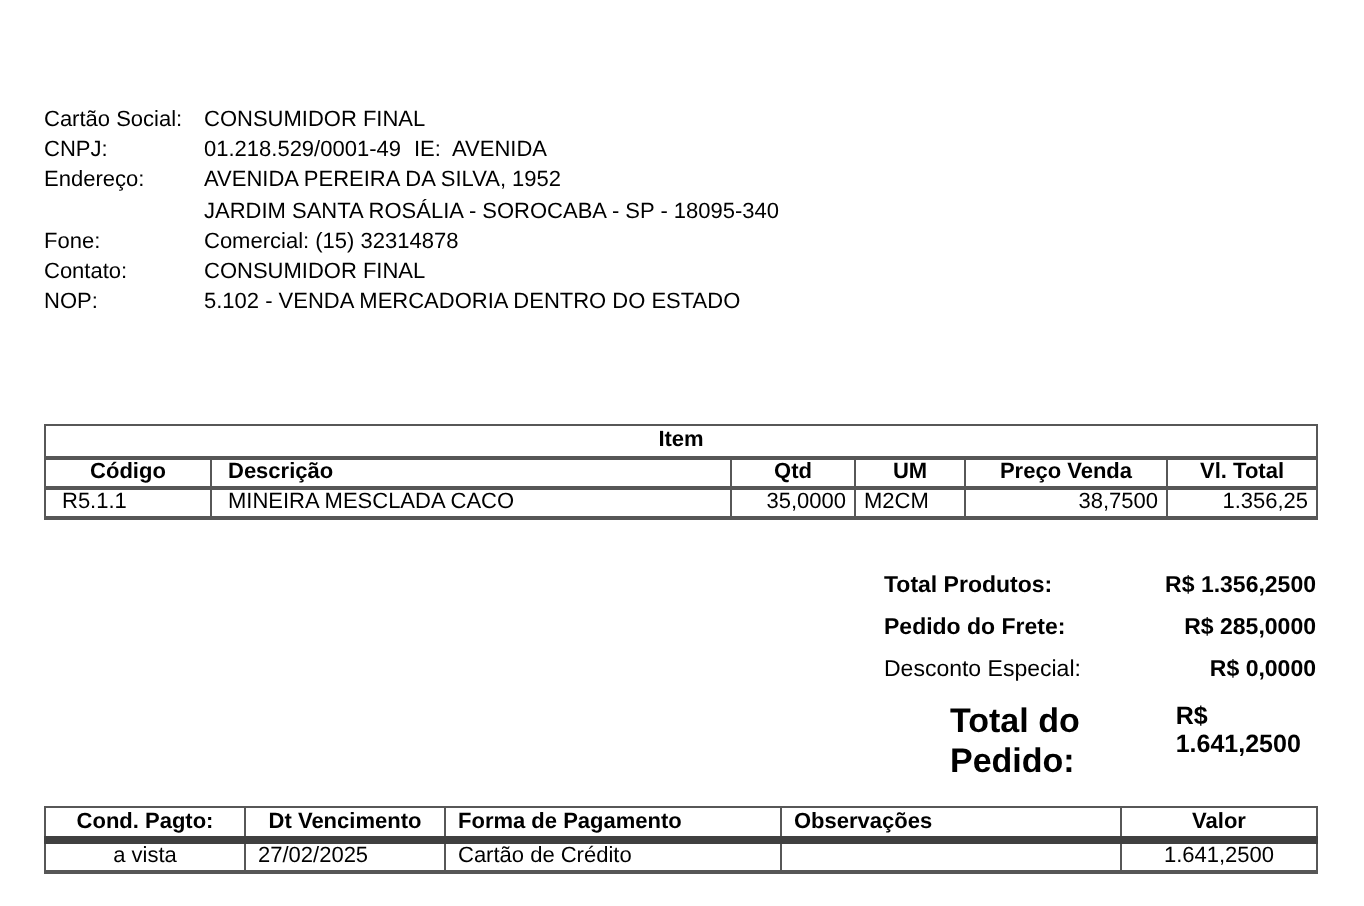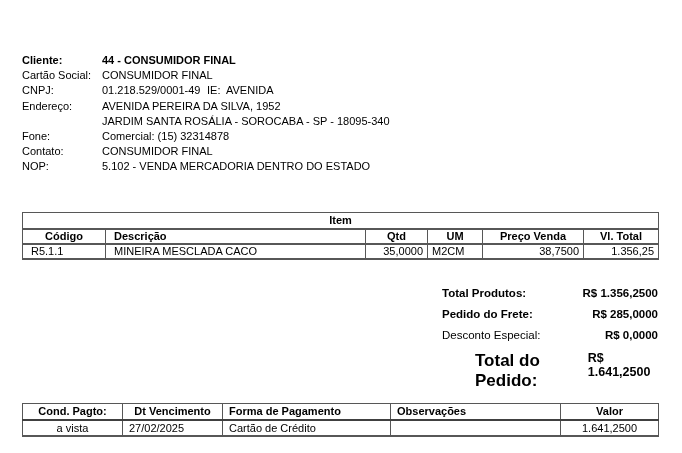--- a/index.html
+++ b/index.html
@@ -60,36 +60,32 @@
     height: 21px; padding-left: 9px;
     font-size: 11.5px; font-weight: bold;
   }
   .trow .tlabel.regular { font-weight: normal; }
   .trow.grand { padding-left: 0; height: 26px; margin-top: 1px; margin-left: 42px; }
   .trow.grand .tlabel { font-size: 17px; font-weight: bold; }
   .trow.grand .tvalue { font-size: 12.5px; font-weight: bold; }
   
   .pay-table { top: 403px; }
   .pay-table .head-row th { height: 16px; font-weight: bold; }
-  .pay-table .data-row td { height: 16px; border-top: 2px solid #404040; }
+  .pay-table .data-row td { height: 16px; border-top: 4px solid #404040; }
   .pay-table .head-row th + th,
   .pay-table .data-row td + td { border-left: 1px solid #575757; }
   .p-left { text-align: left; padding-left: 6px; }
 </style>
 </head>
 <body>
 
 <div class="page">
 
 
   <div class="client">
-    <div class="info-row bold">
-      <span class="lbl">Cliente:</span>
-      <span class="val">44 - CONSUMIDOR FINAL</span>
-    </div>
     <div class="info-row">
       <span class="lbl">Cartão Social:</span>
       <span class="val">CONSUMIDOR FINAL</span>
     </div>
     <div class="info-row">
       <span class="lbl">CNPJ:</span>
       <span class="val">01.218.529/0001-49</span>
       <span class="ie-lbl">IE:</span>
       <span class="ie-val">AVENIDA</span>
     </div>

